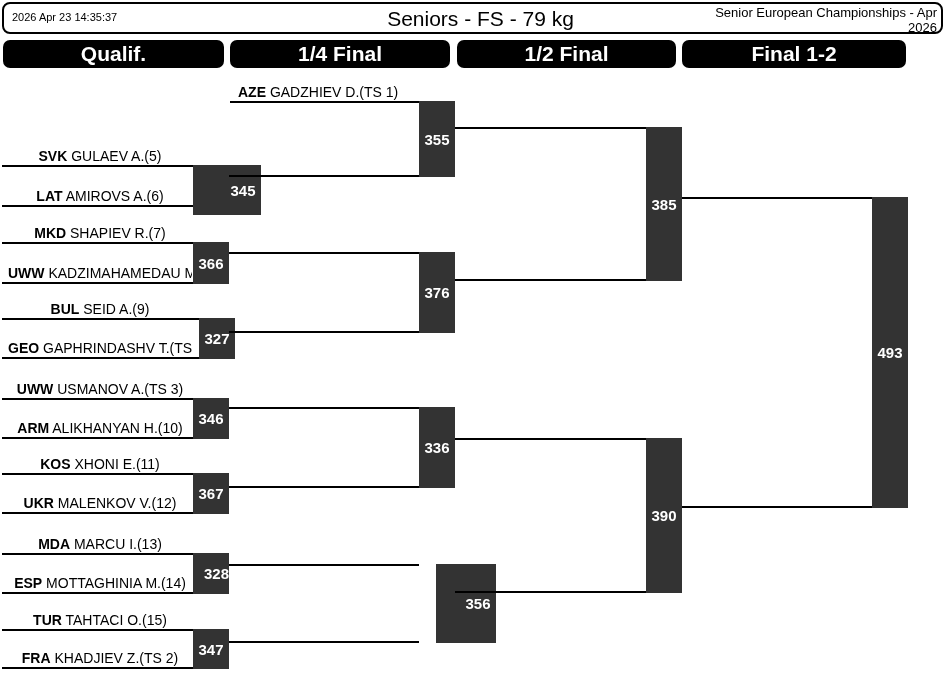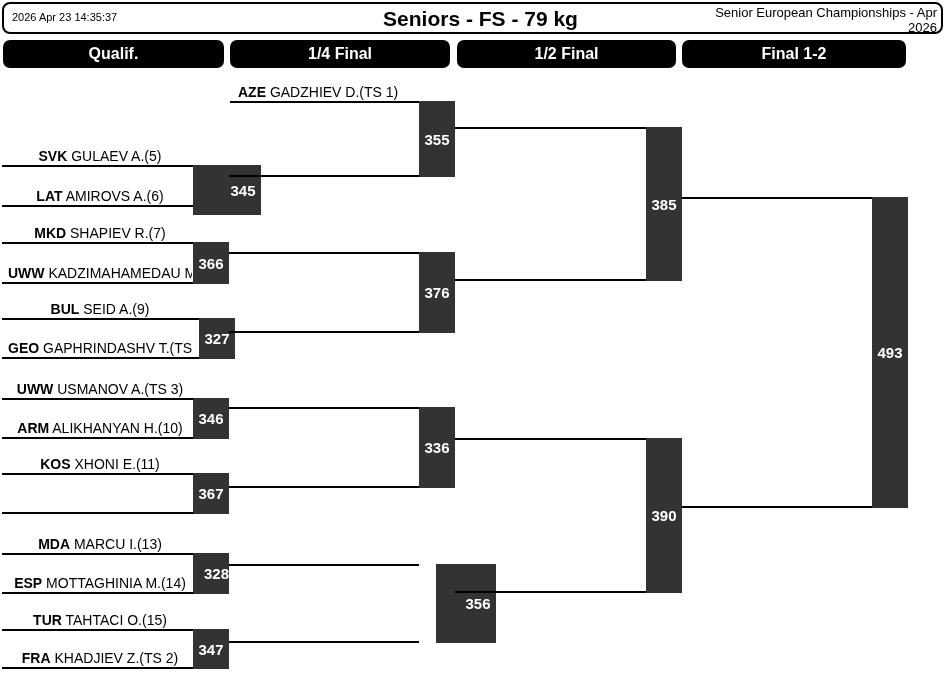--- a/index.html
+++ b/index.html
@@ -6,26 +6,26 @@
   #page{
     position:relative;width:947px;height:677px;background:#ffffff;
     font-family:"Liberation Sans", sans-serif;color:#000;overflow:hidden;
   }
   
   #hdr{
     position:absolute;left:2px;top:2px;width:937px;height:28px;
     background:#fff;border:2px solid #000;border-radius:8px;
   }
   #hdr-time{position:absolute;left:8px;top:7px;font-size:11px;white-space:nowrap;}
-  #hdr-title{position:absolute;left:16px;right:0;top:3px;text-align:center;font-size:21px;font-weight:bold;white-space:nowrap;}
+  #hdr-title{position:absolute;left:16px;right:0;top:3px;text-align:center;font-size:21px;font-weight:normal;white-space:nowrap;}
   #hdr-event{position:absolute;right:4px;top:1px;width:235px;text-align:right;font-size:13px;line-height:15px;}
   
   .bar{
     position:absolute;top:40px;height:28px;background:#000;border-radius:7px;
-    color:#fff;font-size:16px;font-weight:bold;text-align:center;line-height:28px;
+    color:#fff;font-size:21px;font-weight:bold;text-align:center;line-height:28px;
   }
   
   .hline{position:absolute;height:2px;background:#000;}
   .mbox{
     position:absolute;width:36px;background:#333333;color:#fff;
     font-size:15px;font-weight:bold;display:flex;align-items:center;justify-content:center;
   }
   .wname{
     position:absolute;height:18px;line-height:18px;font-size:14px;
     white-space:nowrap;overflow:hidden;
@@ -87,20 +87,23 @@
   <div class="hline" style="left:2px;top:398px;width:227px;"></div>
   <div class="wname qname" style="top:419px;">
     <span class="noc">ARM</span> <span>ALIKHANYAN H.(10)</span>
   </div>
   <div class="hline" style="left:2px;top:437px;width:227px;"></div>
 
   <div class="wname qname" style="top:455px;">
     <span class="noc">KOS</span> <span>XHONI E.(11)</span>
   </div>
   <div class="hline" style="left:2px;top:473px;width:227px;"></div>
+  <div class="wname qname" style="top:494px;">
+    <span class="noc">UKR</span> <span>MALENKOV V.(12)</span>
+  </div>
   <div class="hline" style="left:2px;top:512px;width:227px;"></div>
 
   <div class="wname qname" style="top:535px;">
     <span class="noc">MDA</span> <span>MARCU I.(13)</span>
   </div>
   <div class="hline" style="left:2px;top:553px;width:227px;"></div>
   <div class="wname qname" style="top:574px;">
     <span class="noc">ESP</span> <span>MOTTAGHINIA M.(14)</span>
   </div>
   <div class="hline" style="left:2px;top:592px;width:227px;"></div>

